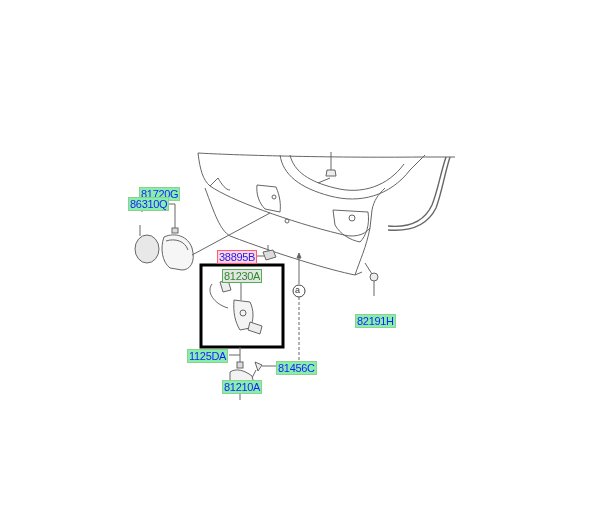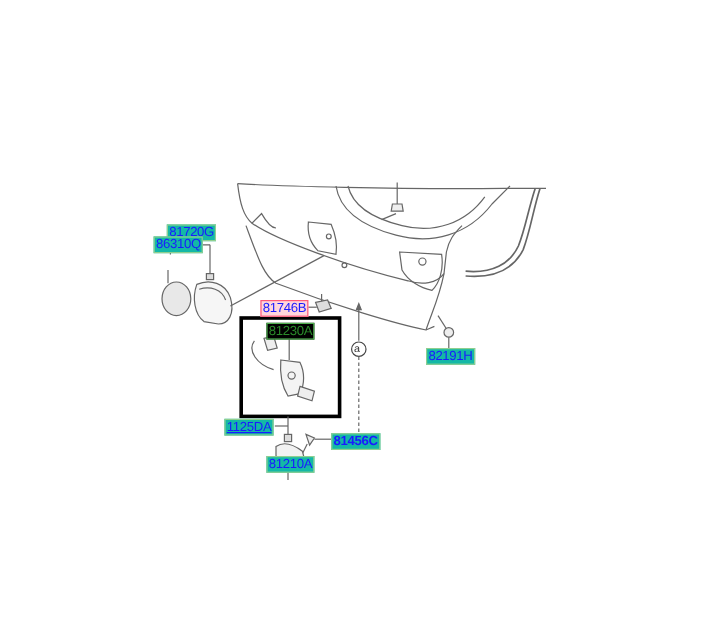--- a/index.html
+++ b/index.html
@@ -1,20 +1,20 @@
 <!DOCTYPE html>
 <html><head>
 <meta charset="utf-8">
 <style>
   html,body{margin:0;padding:0;background:#fff;}
   body{width:600px;height:526px;position:relative;overflow:hidden;font-family:"Liberation Sans",sans-serif;}
   svg.drawing{position:absolute;left:0;top:0;}
-  .lbl{position:absolute;font-size:11px;line-height:12px;padding:0 1px;color:#1a1aff;background:#14b8a6;border:1px solid #8fcf8f;letter-spacing:-0.3px;white-space:nowrap;}
+  .lbl{position:absolute;font-size:11px;line-height:12px;padding:0 1px;color:#1a1aff;background:#86efac;border:1px solid #8fcf8f;letter-spacing:-0.3px;white-space:nowrap;}
   .lbl.red{background:#ffd6dc;border-color:#ff5a7a;}
-  .lbl.filled{background:#000000;color:#2a8a2a;border-color:#4fb04f;}
+  .lbl.filled{background:#e5e5e5;color:#2a8a2a;border-color:#4fb04f;}
 </style>
 </head>
 <body>
 
 <svg class="drawing" width="600" height="526" stroke="#666" fill="none" stroke-width="1">
 
   <path d="M198,153 C230,155 330,158 420,157 L455,157"></path>
   <path d="M198,153 C200,170 203,180 210,186 L218,178 C222,185 226,190 230,190"></path>
   <path d="M205,188 C215,215 220,230 230,236 C280,255 330,270 355,275 L362,272"></path>
   <path d="M210,186 C230,200 290,222 340,234 C352,238 364,236 370,228 L372,210 C374,200 378,195 385,188"></path>
@@ -78,19 +78,19 @@
   <line x1="262" y1="366" x2="276" y2="366"></line>
   <path d="M255,362 L262,365 L258,371 Z" fill="#eee"></path>
   <line x1="256" y1="370" x2="250" y2="382"></line>
 
   <path d="M230,372 C236,368 244,370 252,376 L254,384 C246,388 236,386 230,380 Z" fill="#f2f2f2"></path>
   <line x1="240" y1="386" x2="240" y2="400"></line>
 </svg>
 
 <span class="lbl" style="left:139px;top:187px;">81720G</span>
 <span class="lbl" style="left:128px;top:197px;">86310Q</span>
-<span class="lbl red" style="left:217px;top:250px;">81746B</span>
+<span class="lbl red" style="left:217px;top:250px;">38895B</span>
 <span class="lbl filled" style="left:222px;top:269px;">81230A</span>
-<span class="lbl" style="left:355px;top:290px;">82191H</span>
-<span class="lbl" style="left:187px;top:349px;text-decoration:underline;">1125DA</span>
-<span class="lbl" style="left:276px;top:361px;font-weight:bold;">81456C</span>
+<span class="lbl" style="left:355px;top:314px;">82191H</span>
+<span class="lbl" style="left:187px;top:349px;">1125DA</span>
+<span class="lbl" style="left:276px;top:361px;">81456C</span>
 <span class="lbl" style="left:222px;top:380px;">81210A</span>
 <span style="position:absolute;left:295px;top:285px;font-size:9px;color:#333;">a</span>
 
 </body></html>

